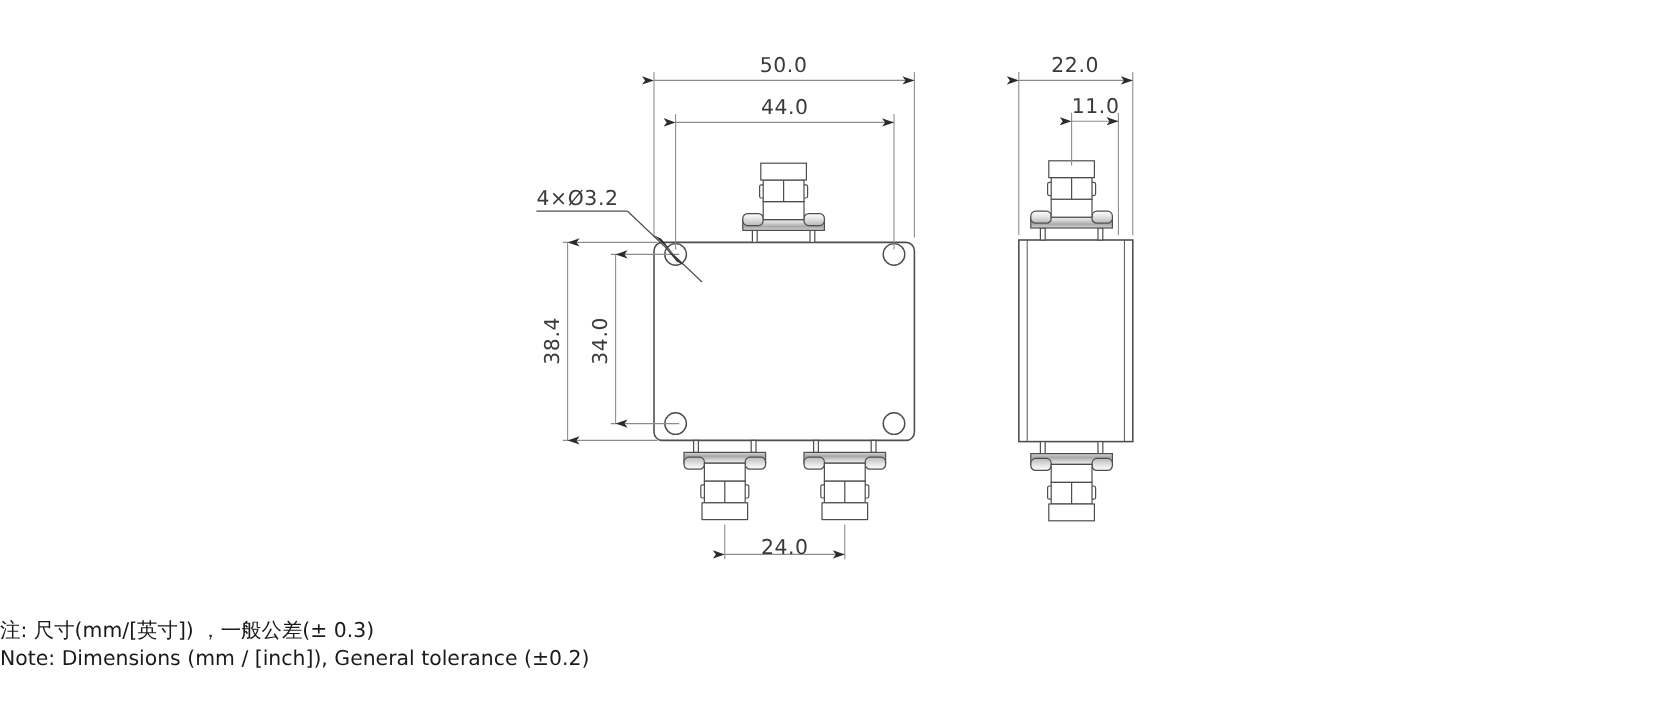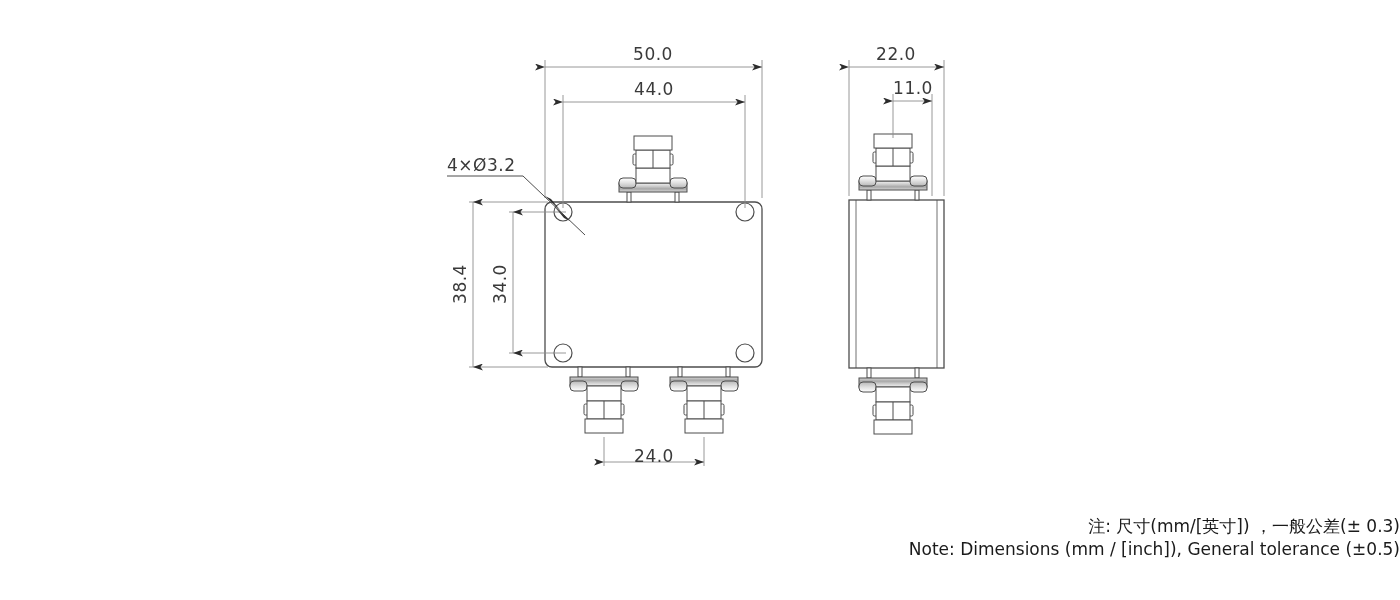--- a/index.html
+++ b/index.html
@@ -30,21 +30,21 @@
     font-family: "DejaVu Sans", "Liberation Sans", sans-serif;
     font-size: 17px;
     fill: #3a3a3a;
     letter-spacing: 0.5px;
   }
   .caption-block {
     position: absolute;
     left: 0;
     top: 515px;
     width: 1400px;
-    text-align: right;
+    text-align: left;
     line-height: 1.35;
   }
   .caption-line {
     font-family: "DejaVu Sans", "Liberation Sans", sans-serif;
     font-size: 17px;
     color: #1a1a1a;
     white-space: pre;
   }
 </style>
 </head>
@@ -182,16 +182,16 @@
         <line x1="893" y1="138" x2="893" y2="94" stroke="#8c8c8c" stroke-width="0.9"></line>
         <line x1="932" y1="196" x2="932" y2="94" stroke="#8c8c8c" stroke-width="0.9"></line>
         <line x1="893" y1="101" x2="932" y2="101" stroke="#8c8c8c" stroke-width="0.9" marker-start="url(#arrIn)" marker-end="url(#arrIn)"></line>
         <text class="dim-text" x="913" y="94" text-anchor="middle">11.0</text>
       </g>
     </g>
   </svg>
 
   <div class="caption-block">
     <div class="caption-line">注: 尺寸(mm/[英寸]) ，一般公差(± 0.3)</div>
-    <div class="caption-line">Note: Dimensions (mm / [inch]), General tolerance (±0.5)</div>
+    <div class="caption-line">Note: Dimensions (mm / [inch]), General tolerance (±0.2)</div>
   </div>
 
 </div>
 
 </body></html>

